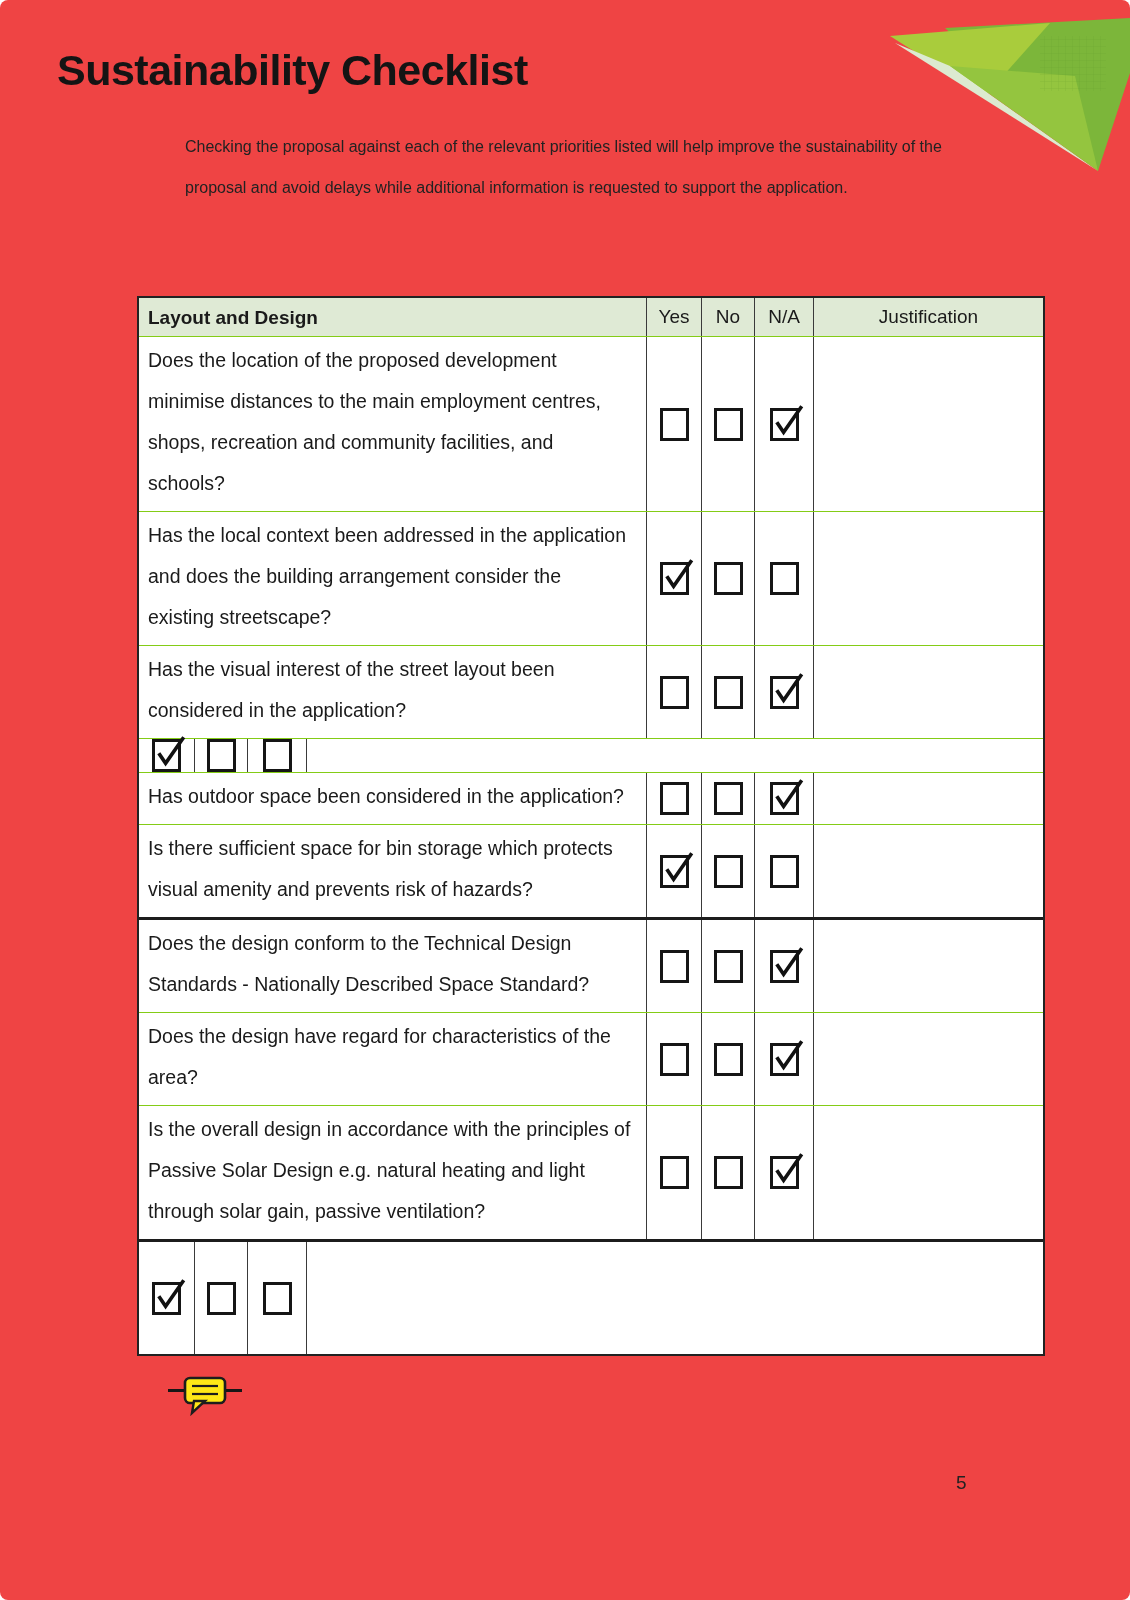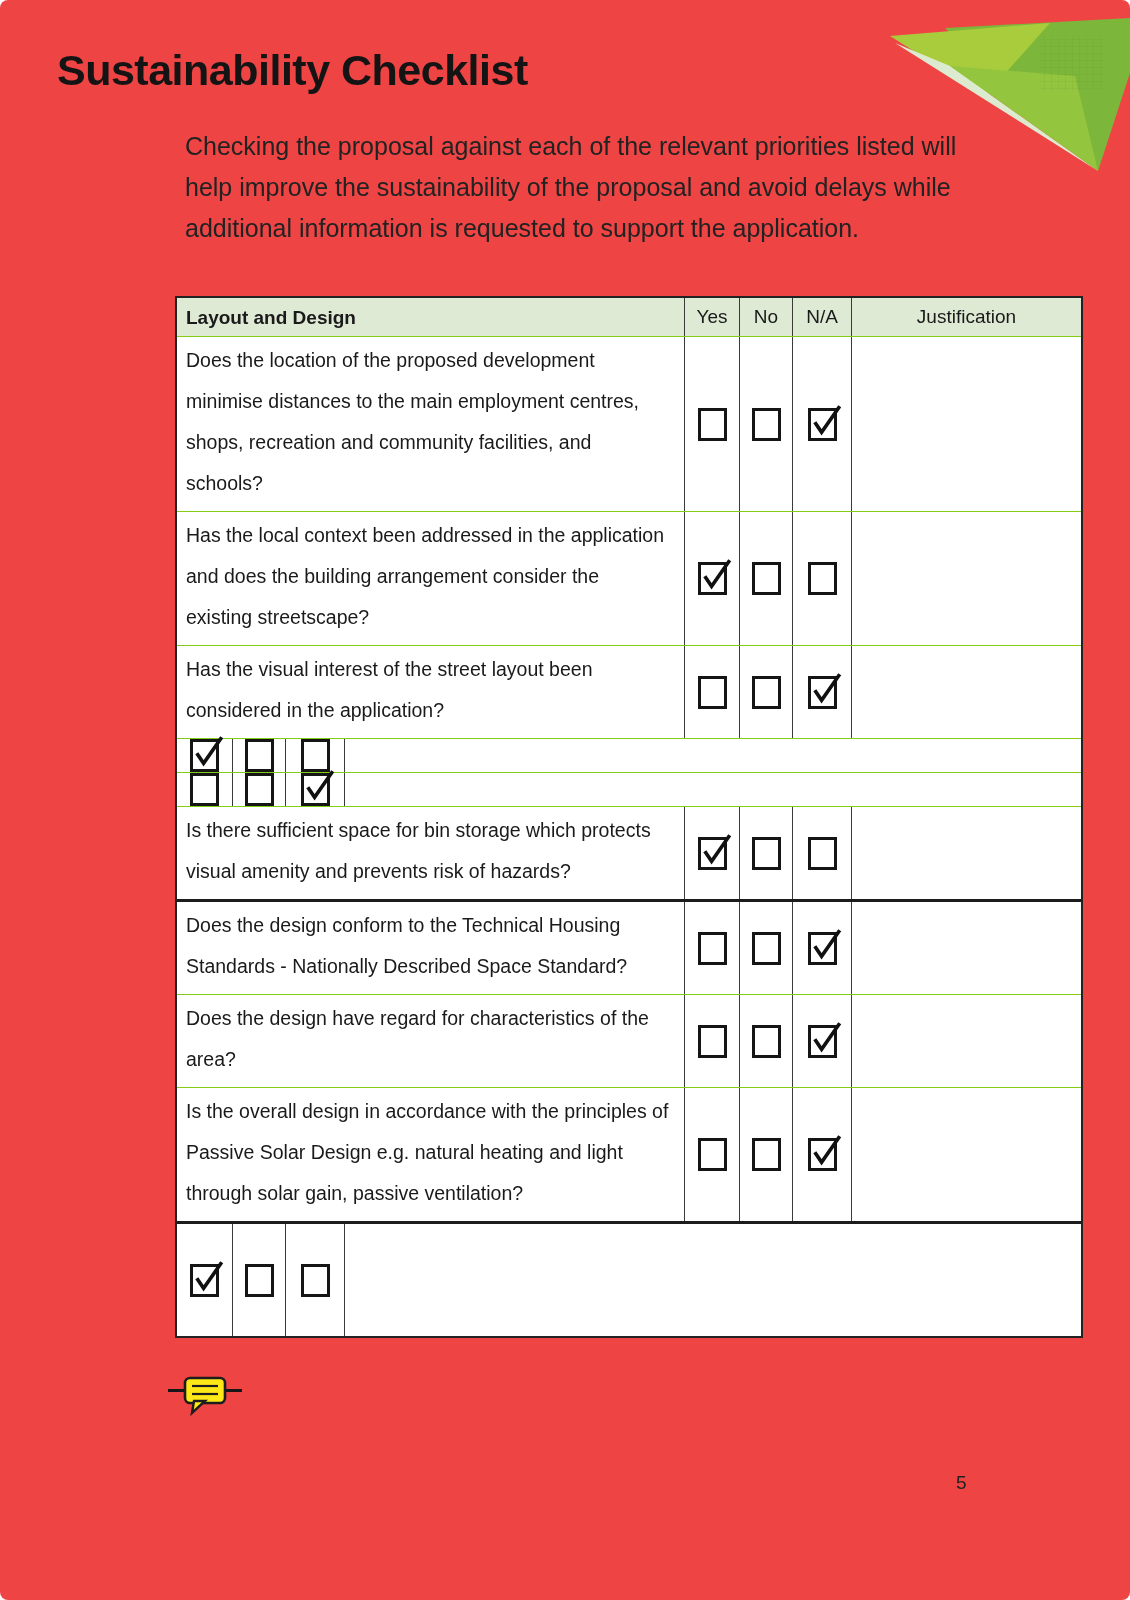--- a/index.html
+++ b/index.html
@@ -15,28 +15,27 @@
   }
   
   .doc-title{
     position:absolute;left:57px;top:46px;
     font-size:43px;font-weight:700;letter-spacing:-0.5px;
     color:#141414;line-height:1.15;
   }
   .corner-art{position:absolute;left:890px;top:18px;width:240px;height:162px;}
   .intro{
     position:absolute;left:185px;top:126px;width:800px;
-    font-size:25px;line-height:41px;color:#222;
+    font-size:16px;line-height:41px;color:#222;
   }
   
   .table{
     position:absolute;left:137px;top:296px;width:908px;
     border:2px solid #222;box-sizing:border-box;
     font-size:19.5px;
-    margin-left:38px;
   }
   .t-row{display:flex;background:#fff;}
   .t-row + .t-row, .rows .t-row:first-child{border-top:1px solid #84cc16;}
   .t-row.thick-top{border-top:3px solid #1c1c1c;}
   .t-head{
     background:var(--header-bg,#dfead5);
     height:38px;align-items:center;
     font-size:19px;border-top:none !important;
   }
   .cell{box-sizing:border-box;}
@@ -186,20 +185,23 @@
       <div class="cell cb cb-na">
         <span class="checkbox">
           
         </span>
       </div>
       <div class="cell just">
         <span></span>
       </div>
     </div>
         <div class="t-row">
+      <div class="cell q">
+        <span>Has outdoor space been considered in the application?</span>
+      </div>
       <div class="cell cb cb-yes">
         <span class="checkbox">
           
         </span>
       </div>
       <div class="cell cb cb-no">
         <span class="checkbox">
           
         </span>
       </div>
@@ -234,21 +236,21 @@
         <span class="checkbox">
           
         </span>
       </div>
       <div class="cell just">
         <span></span>
       </div>
     </div>
         <div class="t-row thick-top">
       <div class="cell q">
-        <span>Does the design conform to the Technical Housing Standards - Nationally Described Space Standard?</span>
+        <span>Does the design conform to the Technical Design Standards - Nationally Described Space Standard?</span>
       </div>
       <div class="cell cb cb-yes">
         <span class="checkbox">
           
         </span>
       </div>
       <div class="cell cb cb-no">
         <span class="checkbox">
           
         </span>

